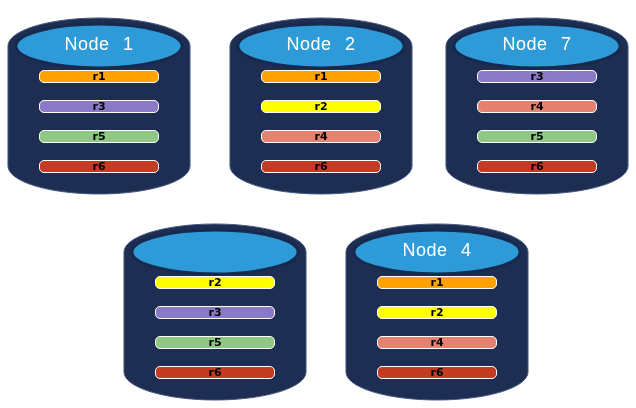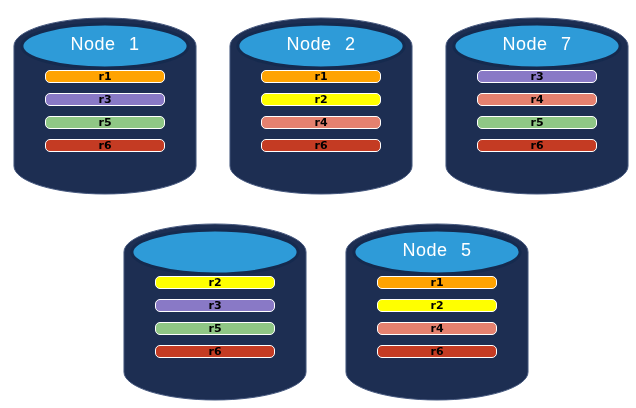--- a/index.html
+++ b/index.html
@@ -13,21 +13,21 @@
     width: 636px;
     height: 408px;
     background: #ffffff;
     overflow: hidden;
   }
   .node {
     position: absolute;
     width: 186px;
     height: 192px;
   }
-  .node-1 { left: 12px;  top: 8px; text-decoration: underline; }
+  .node-1 { left: 6px;  top: 8px; text-decoration: underline; }
   .node-2 { left: 228px; top: 8px; }
   .node-3 { left: 444px; top: 8px; }
   .node-4 { left: 122px; top: 214px; }
   .node-5 { left: 344px; top: 214px; }
 
   svg.cyl {
     position: absolute;
     left: 0; top: 0;
     width: 100%;
     height: 100%;
@@ -58,21 +58,21 @@
   .bars {
     position: absolute;
     top: 62px;
     left: 50%;
     transform: translateX(-50%);
     width: 120px;
   }
   .bar {
     box-sizing: border-box;
     height: 13px;
-    margin-bottom: 10px;
+    margin-bottom: 17px;
     border: 1.5px solid var(--bar-border, #ffffff);
     border-radius: 5px;
     display: flex;
     align-items: center;
     justify-content: center;
   }
   .bar span {
     font-family: "DejaVu Sans", sans-serif;
     font-weight: bold;
     font-size: 11px;
@@ -165,21 +165,21 @@
         <div class="bar" style="background: rgb(196, 59, 35);">
           <span>r6</span>
         </div>
       </div>
   </div>
     <div class="node node-5">
     <svg class="cyl" viewBox="0 0 188 192" preserveAspectRatio="none" aria-hidden="true">
       <path class="cyl-body" d="M2,38 A92,28 0 0 1 186,38 L186,158 A92,28 0 0 1 2,158 Z"></path>
       <ellipse class="cyl-top" cx="94" cy="38" rx="84" ry="22"></ellipse>
     </svg>
-    <div class="node-label">Node 5</div>
+    <div class="node-label">Node 4</div>
     <div class="bars">
         <div class="bar" style="background: rgb(255, 163, 2);">
           <span>r1</span>
         </div>
         <div class="bar" style="background: rgb(255, 255, 0);">
           <span>r2</span>
         </div>
         <div class="bar" style="background: rgb(229, 129, 111);">
           <span>r4</span>
         </div>

